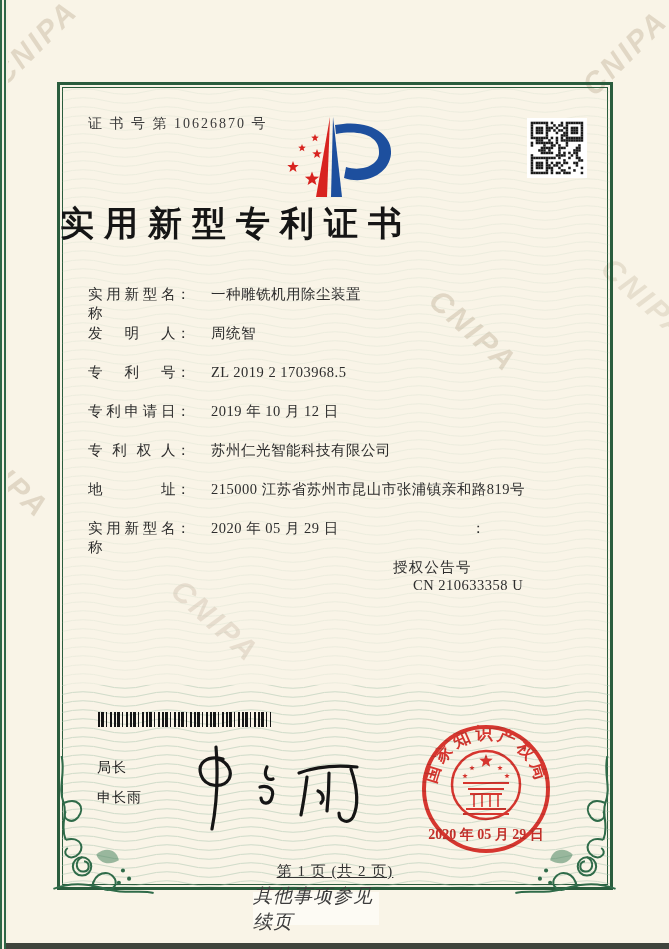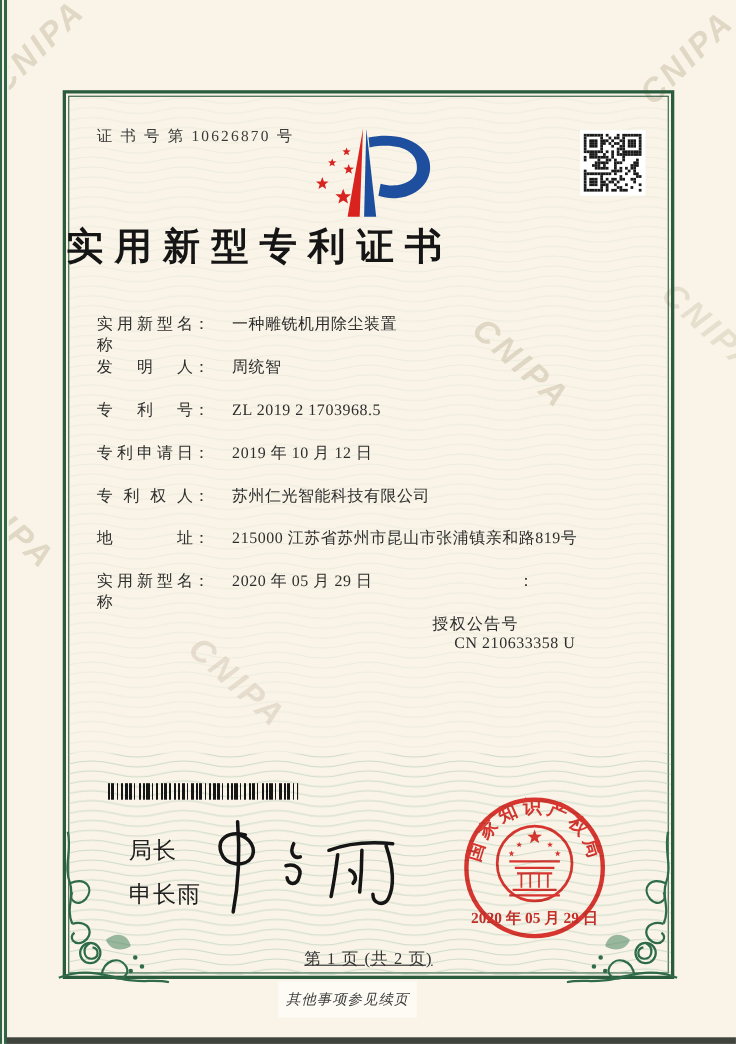--- a/index.html
+++ b/index.html
@@ -39,38 +39,38 @@
   .pair2 .flabel { width:78px;margin-top:39px; }
 
   .bodytext { position:absolute; left:26px; right:22px; top:465px; z-index:2;
     font-size:15px; line-height:26.8px; color:#3a3a3a; font-style:italic;
     letter-spacing:0.5px; text-align:justify;}
   .bodytext p { text-indent:2em; }
 
   .barcode { position:absolute; left:38px; top:627px; width:173px; height:15px; z-index:2;
     background:repeating-linear-gradient(90deg,#161616 0 2px,rgba(0,0,0,0) 2px 3px,#161616 3px 6px,rgba(0,0,0,0) 6px 8px,#161616 8px 9px,rgba(0,0,0,0) 9px 12px,#161616 12px 14px,rgba(0,0,0,0) 14px 16px);}
 
-  .director { position:absolute; left:57px; top:674px; z-index:2;
-    font-family:"Liberation Sans","DejaVu Sans",sans-serif; font-size:21px; color:#222; }
+  .director { position:absolute; left:37px; top:674px; z-index:2;
+    font-family:"Liberation Sans","DejaVu Sans",sans-serif; font-size:14px; color:#222; }
   .director div { margin-bottom:12px; letter-spacing:1px;}
   .signature { position:absolute; left:111px; top:658px; z-index:3; }
 
   .seal { position:absolute; left:353px; top:630px; z-index:3; mix-blend-mode:multiply; opacity:0.92;}
   .seal text { font-family:"Liberation Serif","DejaVu Serif",serif; }
 
   .pagenum { position:absolute; left:0; top:777px; width:100%; text-align:center;
     font-size:15px; color:#333; letter-spacing:1px; z-index:2;text-decoration:underline;}
 
   .flourish { position:absolute; z-index:4; }
   .flourish-left { left:50px; top:756px; }
   .flourish-right { left:514px; top:756px; transform:scaleX(-1); }
 
   .cont-box { position:absolute; left:253px; top:892px; width:126px; height:33px;
     background:#fdfbf4; z-index:5; display:flex; align-items:center; justify-content:center;
-    font-size:13px; font-style:italic; letter-spacing:1px; color:#3c3c3c; }
+    font-size:19px; font-style:italic; letter-spacing:1px; color:#3c3c3c; }
 </style>
 </head>
 <body>
 
 <div class="canvas">
 
   <div class="wm" style="left:-18px;top:26px;transform:rotate(-45deg);">CNIPA</div>
   <div class="wm" style="left:572px;top:36px;transform:rotate(-45deg);">CNIPA</div>
   <div class="wm" style="left:420px;top:314px;transform:rotate(42deg);">CNIPA</div>
   <div class="wm" style="left:-48px;top:460px;transform:rotate(42deg);">CNIPA</div>

